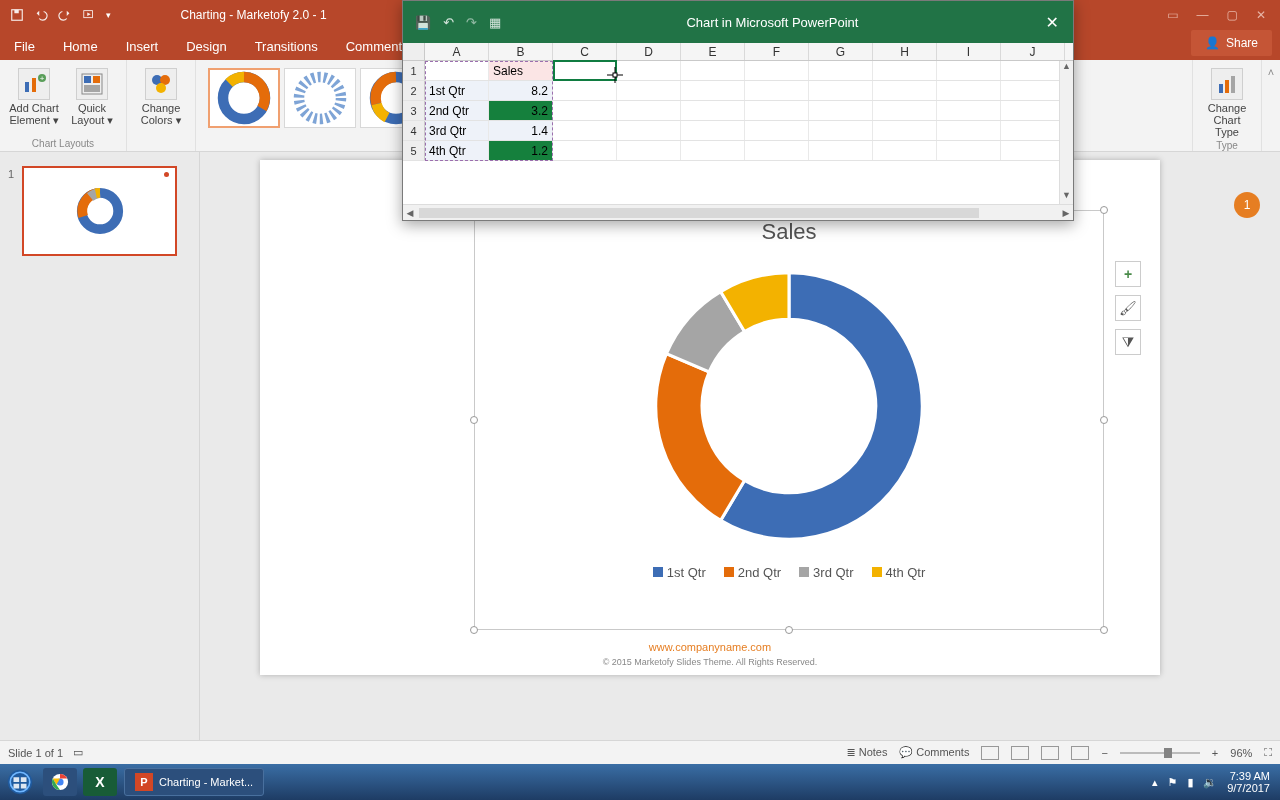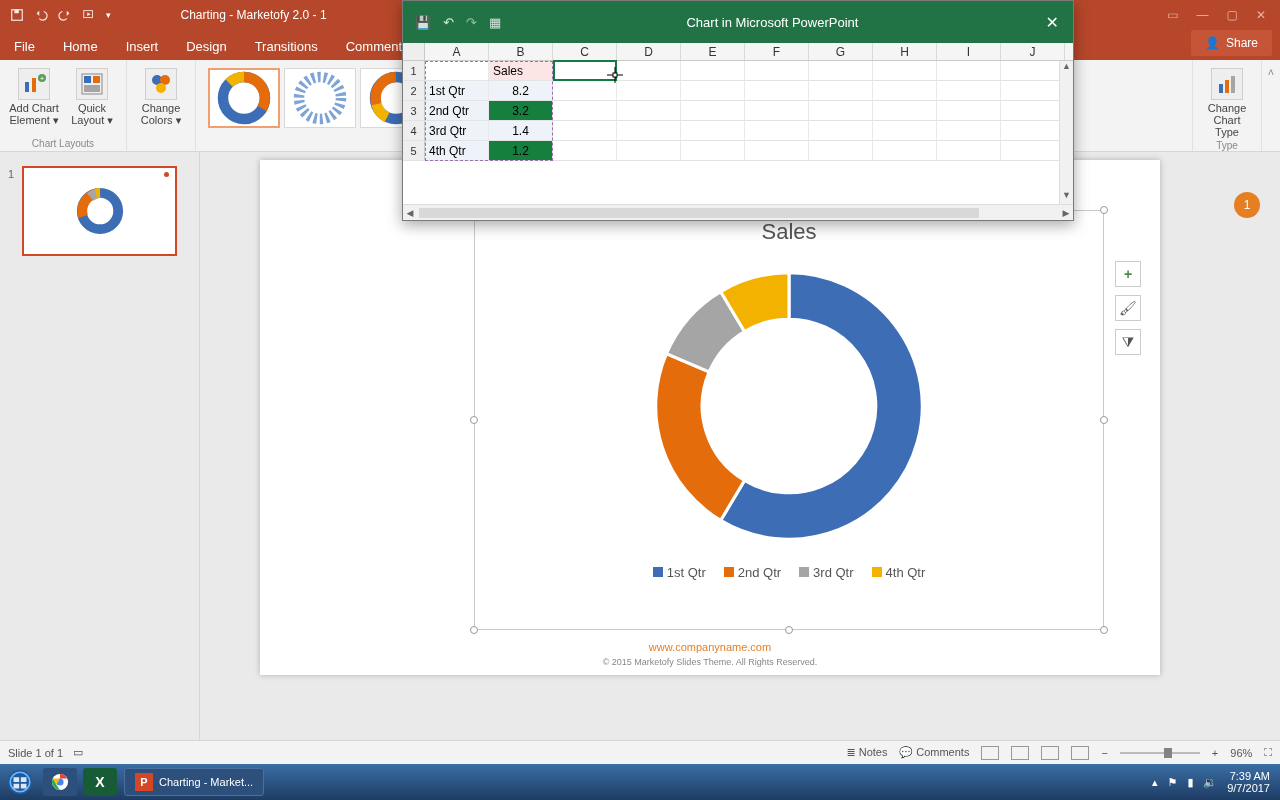--- a/index.html
+++ b/index.html
@@ -65,21 +65,21 @@
 .excel-title .etitle { flex:1; text-align:center; }
 .excel-title .eclose { padding:0 14px; font-size:16px; }
 .sheet { position:absolute; top:42px; left:0; right:0; bottom:16px; font-size:12px; overflow:hidden; }
 .col-headers { display:flex; height:18px; border-bottom:1px solid #c9c9c9; color:#333; background:#f5f5f5; }
 .corner { width:22px; border-right:1px solid #c9c9c9; background:#eee; }
 .ch { width:64px; text-align:center; border-right:1px solid #d9d9d9; line-height:18px; }
 .rows { position:absolute; top:18px; left:0; right:14px; }
 .row { display:flex; height:20px; border-bottom:1px solid #e3e3e3; }
 .rh { width:22px; text-align:center; background:#eee; border-right:1px solid #c9c9c9; font-size:11px; line-height:20px; color:#333; }
 .cell { width:64px; border-right:1px solid #e9e9e9; padding:0 4px; line-height:20px; }
-.cell.r { text-align:center; }
+.cell.r { text-align:right; }
 .sel-outline { position:absolute; border:2px solid #107c41; pointer-events:none; }
 .copy-outline { position:absolute; border:1px dashed #888; pointer-events:none; }
 .vscroll { position:absolute; top:18px; right:0; width:14px; bottom:0; background:#f1f1f1; border-left:1px solid #ddd; }
 .vscroll .up,.vscroll .down{ height:14px; text-align:center; font-size:9px; color:#666; }
 .hscroll { position:absolute; left:0; right:0; bottom:0; height:16px; background:#f1f1f1; border-top:1px solid #ddd; display:flex; align-items:center; }
 .hscroll .lbtn,.hscroll .rbtn{ width:14px; text-align:center; font-size:9px; color:#666; }
 .hscroll .track{ flex:0 0 560px; height:10px; background:#d8d8d8; margin:0 2px; }
 
 
 .taskbar { position:absolute; left:0; right:0; bottom:0; height:36px; background: linear-gradient(#3a6ea5, #1e3c64); display:flex; align-items:center; color:#fff; font-size:11px; }

